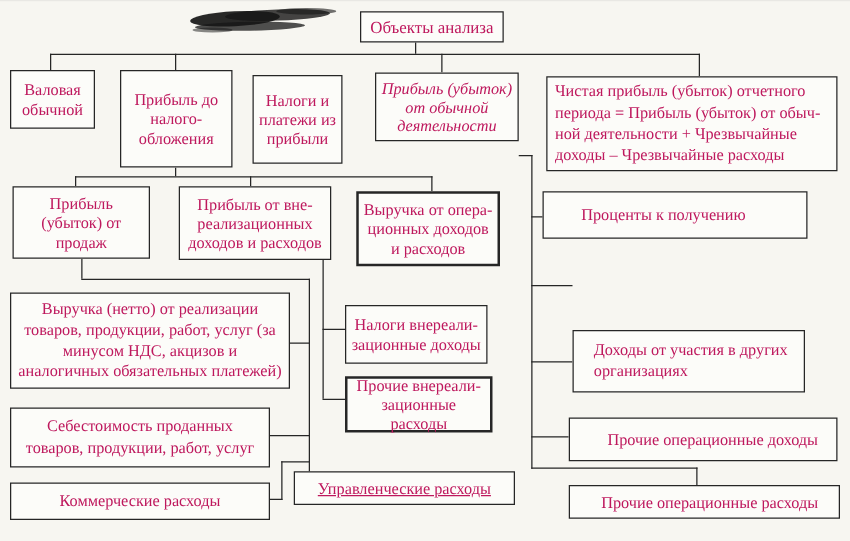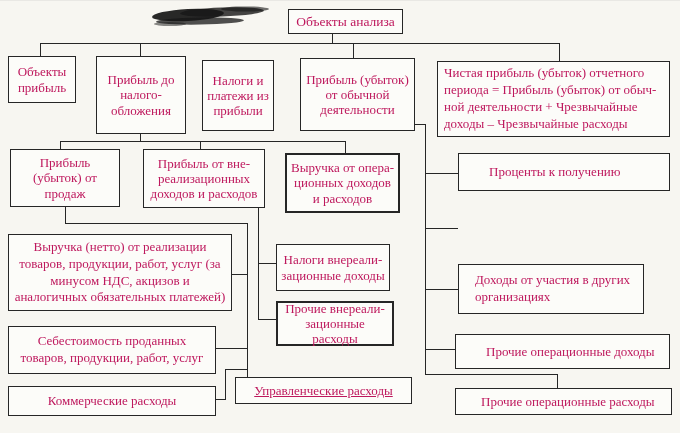--- a/index.html
+++ b/index.html
@@ -17,32 +17,32 @@
   .thick{border-width:2px;}
   .left-text{justify-content:flex-start;text-align:left;}
   .line{position:absolute;background:#262626;}
   .smudge{position:absolute;left:150px;top:3px;width:122px;height:26px;filter:blur(0.6px);}
 
   
   #n-root{left:288px;top:8px;width:115px;height:25px;font-size:13.5px;}
   #n-gross{left:8px;top:55px;width:68px;height:47px;}
   #n-pbt{left:96px;top:55px;width:90px;height:78px;}
   #n-taxes{left:202px;top:59px;width:72px;height:71px;}
-  #n-ordinary{left:300px;top:57px;width:115px;height:73px;}
+  #n-ordinary{left:300px;top:57px;width:115px;height:55px;font-style:italic;}
   #n-net{left:437px;top:60px;width:233px;height:76px;text-align:left;justify-content:flex-start;padding:4px 6px;line-height:1.3;}
   #n-sales{left:10px;top:148px;width:110px;height:58px;}
   #n-nonop{left:143px;top:148px;width:122px;height:59px;}
   #n-opprofit{left:285px;top:152px;width:115px;height:60px;}
   #n-revenue{left:8px;top:233px;width:224px;height:77px;line-height:1.3;}
   #n-cost{left:8px;top:325px;width:208px;height:48px;line-height:1.3;}
   #n-comm{left:8px;top:385px;width:208px;height:30px;}
   #n-admin{left:235px;top:376px;width:177px;height:27px;text-decoration:underline;}
   #n-othnonopinc{left:276px;top:243px;width:114px;height:47px;}
   #n-othnonopexp{left:276px;top:300px;width:118px;height:45px;}
-  #n-intrec{left:458px;top:152px;width:212px;height:38px;padding-left:30px;}
+  #n-intrec{left:434px;top:152px;width:212px;height:38px;padding-left:30px;}
   #n-intpay{left:458px;top:205px;width:212px;height:38px;padding-left:30px;}
   #n-particip{left:458px;top:263px;width:186px;height:50px;padding-left:16px;line-height:1.3;}
   #n-othopinc{left:455px;top:333px;width:215px;height:35px;padding-left:30px;}
   #n-othopexp{left:455px;top:387px;width:217px;height:27px;padding-left:25px;}
 </style>
 </head>
 <body>
 
 <div class="stage">
 
@@ -86,21 +86,21 @@
   <div class="line" style="left:425px;top:123px;width:1px;height:251px;"></div>
   <div class="line" style="left:425px;top:172px;width:33px;height:1px;"></div>
   <div class="line" style="left:425px;top:227px;width:33px;height:1px;"></div>
   <div class="line" style="left:425px;top:288px;width:33px;height:1px;"></div>
   <div class="line" style="left:425px;top:348px;width:30px;height:1px;"></div>
   <div class="line" style="left:425px;top:373px;width:133px;height:1px;"></div>
   <div class="line" style="left:557px;top:373px;width:1px;height:14px;"></div>
 
   <div class="box" id="n-root">Объекты анализа</div>
 
-  <div class="box" id="n-gross">Объекты прибыль</div>
+  <div class="box" id="n-gross">Валовая обычной</div>
   <div class="box" id="n-pbt">Прибыль до налого-обложения</div>
   <div class="box" id="n-taxes">Налоги и платежи из прибыли</div>
   <div class="box" id="n-ordinary">Прибыль (убыток) от обычной деятельности</div>
   <div class="box" id="n-net">Чистая прибыль (убыток) отчетного периода = Прибыль (убыток) от обыч-ной деятельности + Чрезвычайные доходы – Чрезвычайные расходы</div>
 
   <div class="box" id="n-sales">Прибыль (убыток) от продаж</div>
   <div class="box" id="n-nonop">Прибыль от вне-реализационных доходов и расходов</div>
   <div class="box thick" id="n-opprofit">Выручка от опера-ционных доходов и расходов</div>
 
   <div class="box" id="n-revenue">Выручка (нетто) от реализации товаров, продукции, работ, услуг (за минусом НДС, акцизов и аналогичных обязательных платежей)</div>

